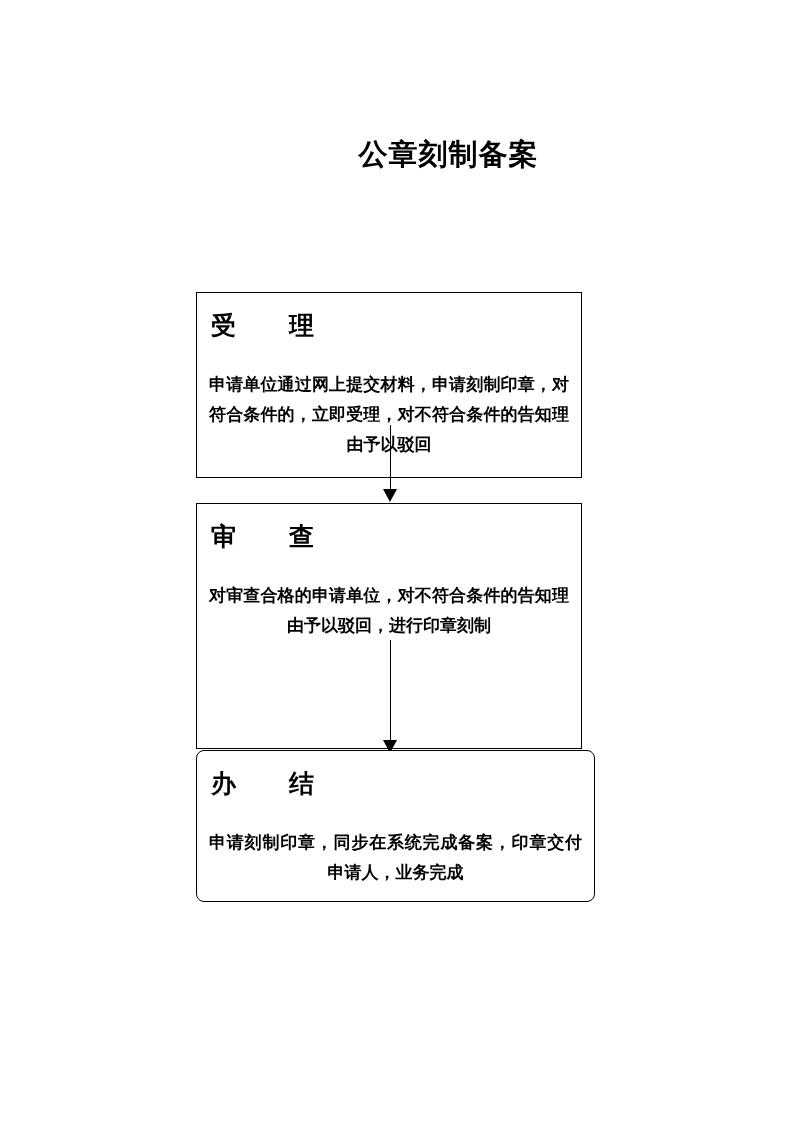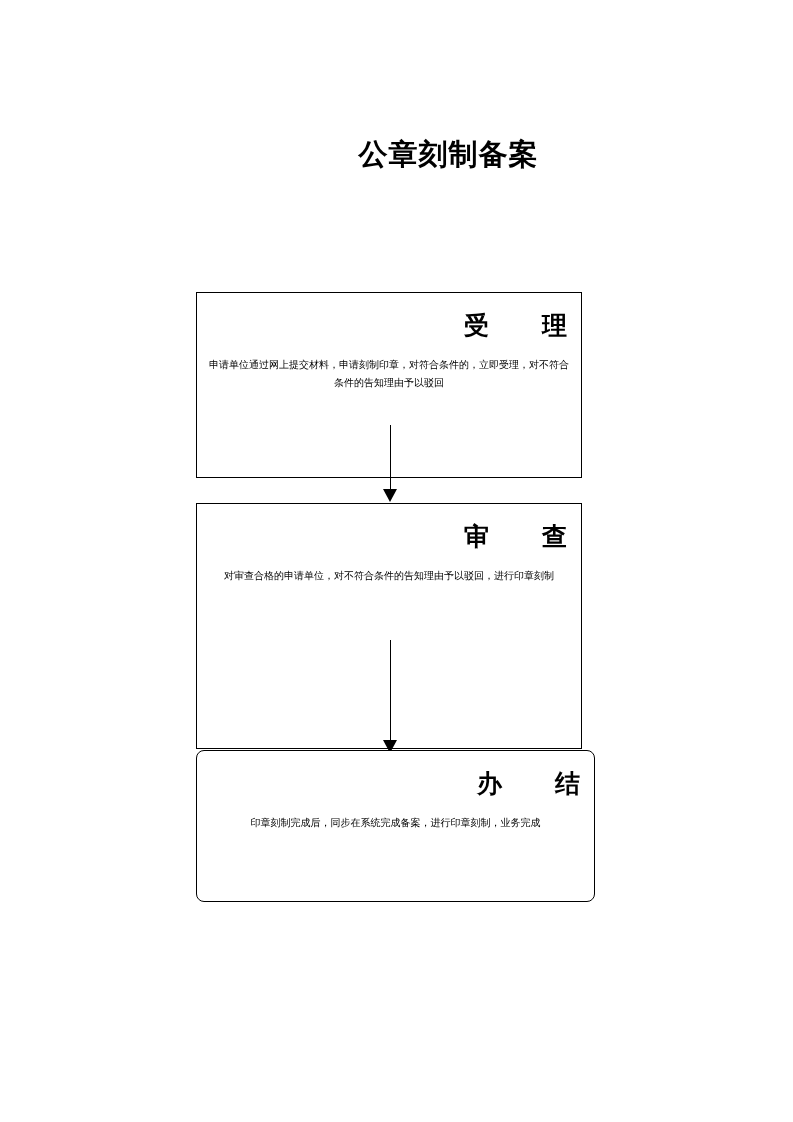--- a/index.html
+++ b/index.html
@@ -35,35 +35,36 @@
   }
 
   .node {
     position: absolute;
     border: 1px solid #000000;
     background: #ffffff;
     box-sizing: border-box;
   }
 
   .node-title {
-    text-align: right;
+    text-align: left;
     font-size: 25px;
     font-weight: bold;
     letter-spacing: 14px;
     text-indent: 14px;
     margin-top: 16px;
     font-family: Liberation Mono, monospace;
   }
 
   .node-body {
-    margin: 14px 12px 0 12px;
-    font-size: 10px;
+    margin: 28px 12px 0 12px;
+    font-size: 17px;
     line-height: 1.75;
     text-align: justify;
     text-align-last: center;
+    font-weight: bold;
   }
 
   
   #node-0 { left: 196px; top: 292px; width: 386px; height: 186px; }
   #node-1 { left: 196px; top: 503px; width: 386px; height: 246px; }
   #node-2 { left: 196px; top: 750px; width: 399px; height: 152px; border-radius: 8px; }
 
   .connector {
     position: absolute;
     width: 1px;
@@ -103,16 +104,16 @@
   <div class="node" id="node-1">
     <div class="node-title">审　查</div>
     <div class="node-body">对审查合格的申请单位，对不符合条件的告知理由予以驳回，进行印章刻制</div>
   </div>
 
   <div class="connector" id="conn-1"></div>
   <div class="arrow-head" id="arrow-1"></div>
 
   <div class="node" id="node-2">
     <div class="node-title">办　结</div>
-    <div class="node-body">印章刻制完成后，同步在系统完成备案，进行印章刻制，业务完成</div>
+    <div class="node-body">申请刻制印章，同步在系统完成备案，印章交付申请人，业务完成</div>
   </div>
 
 </div>
 
 </body></html>

